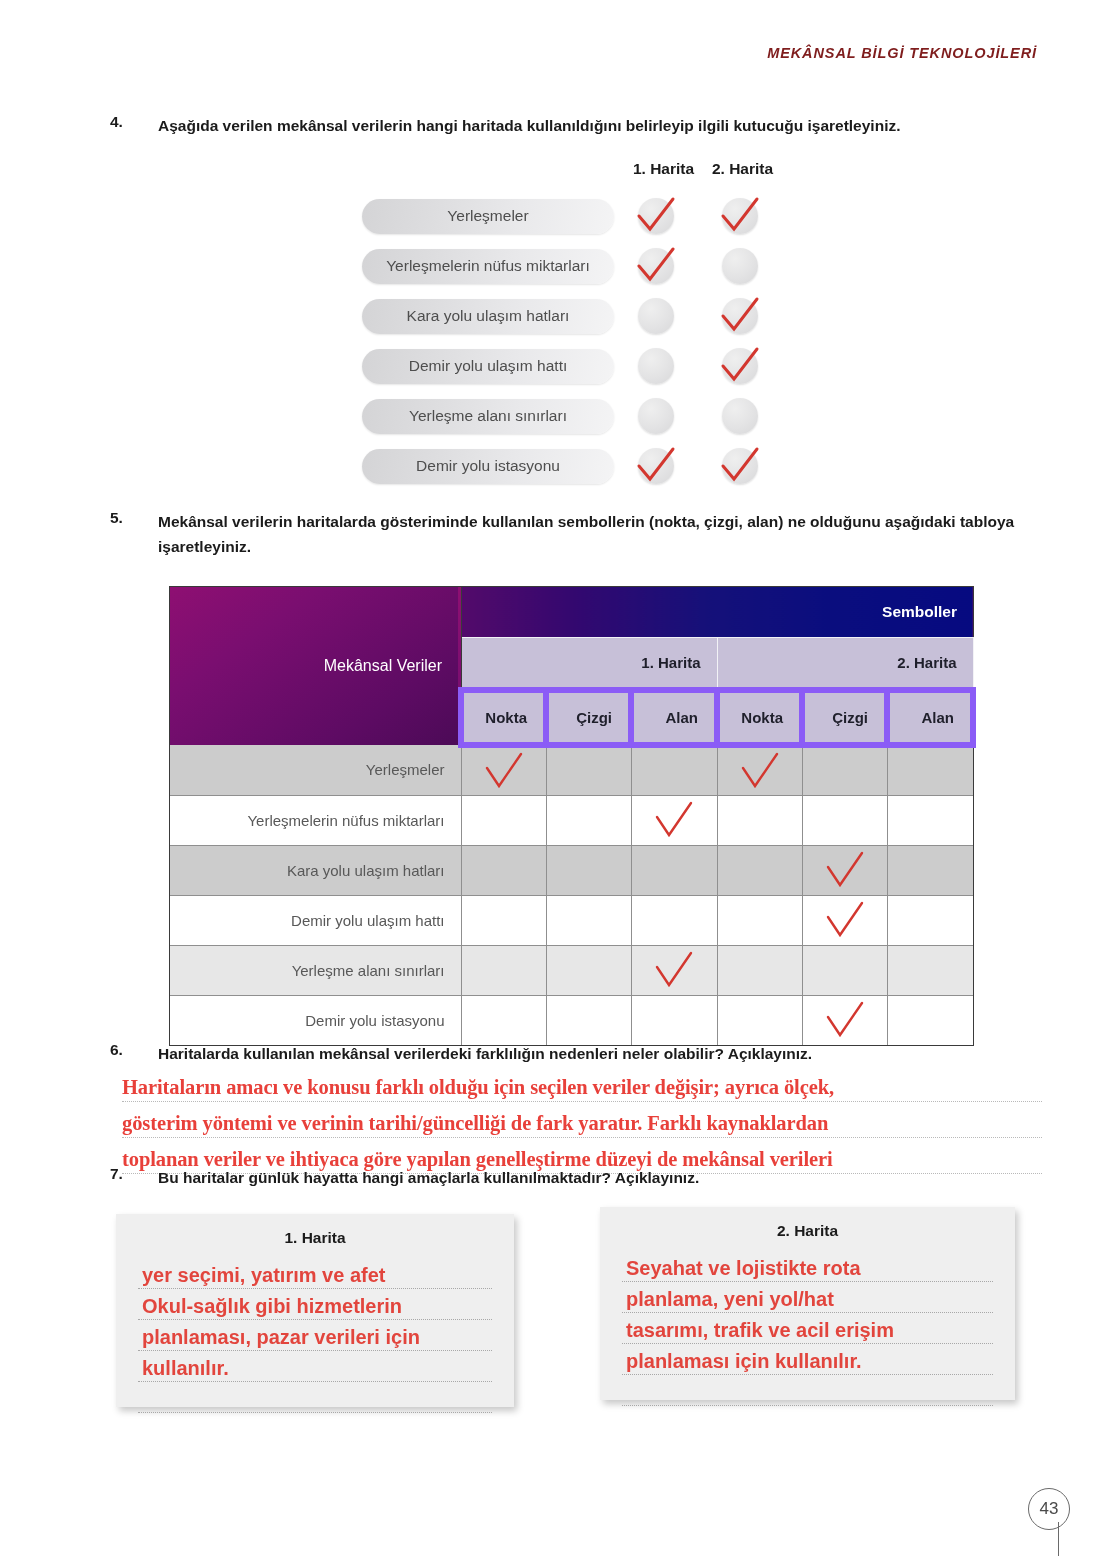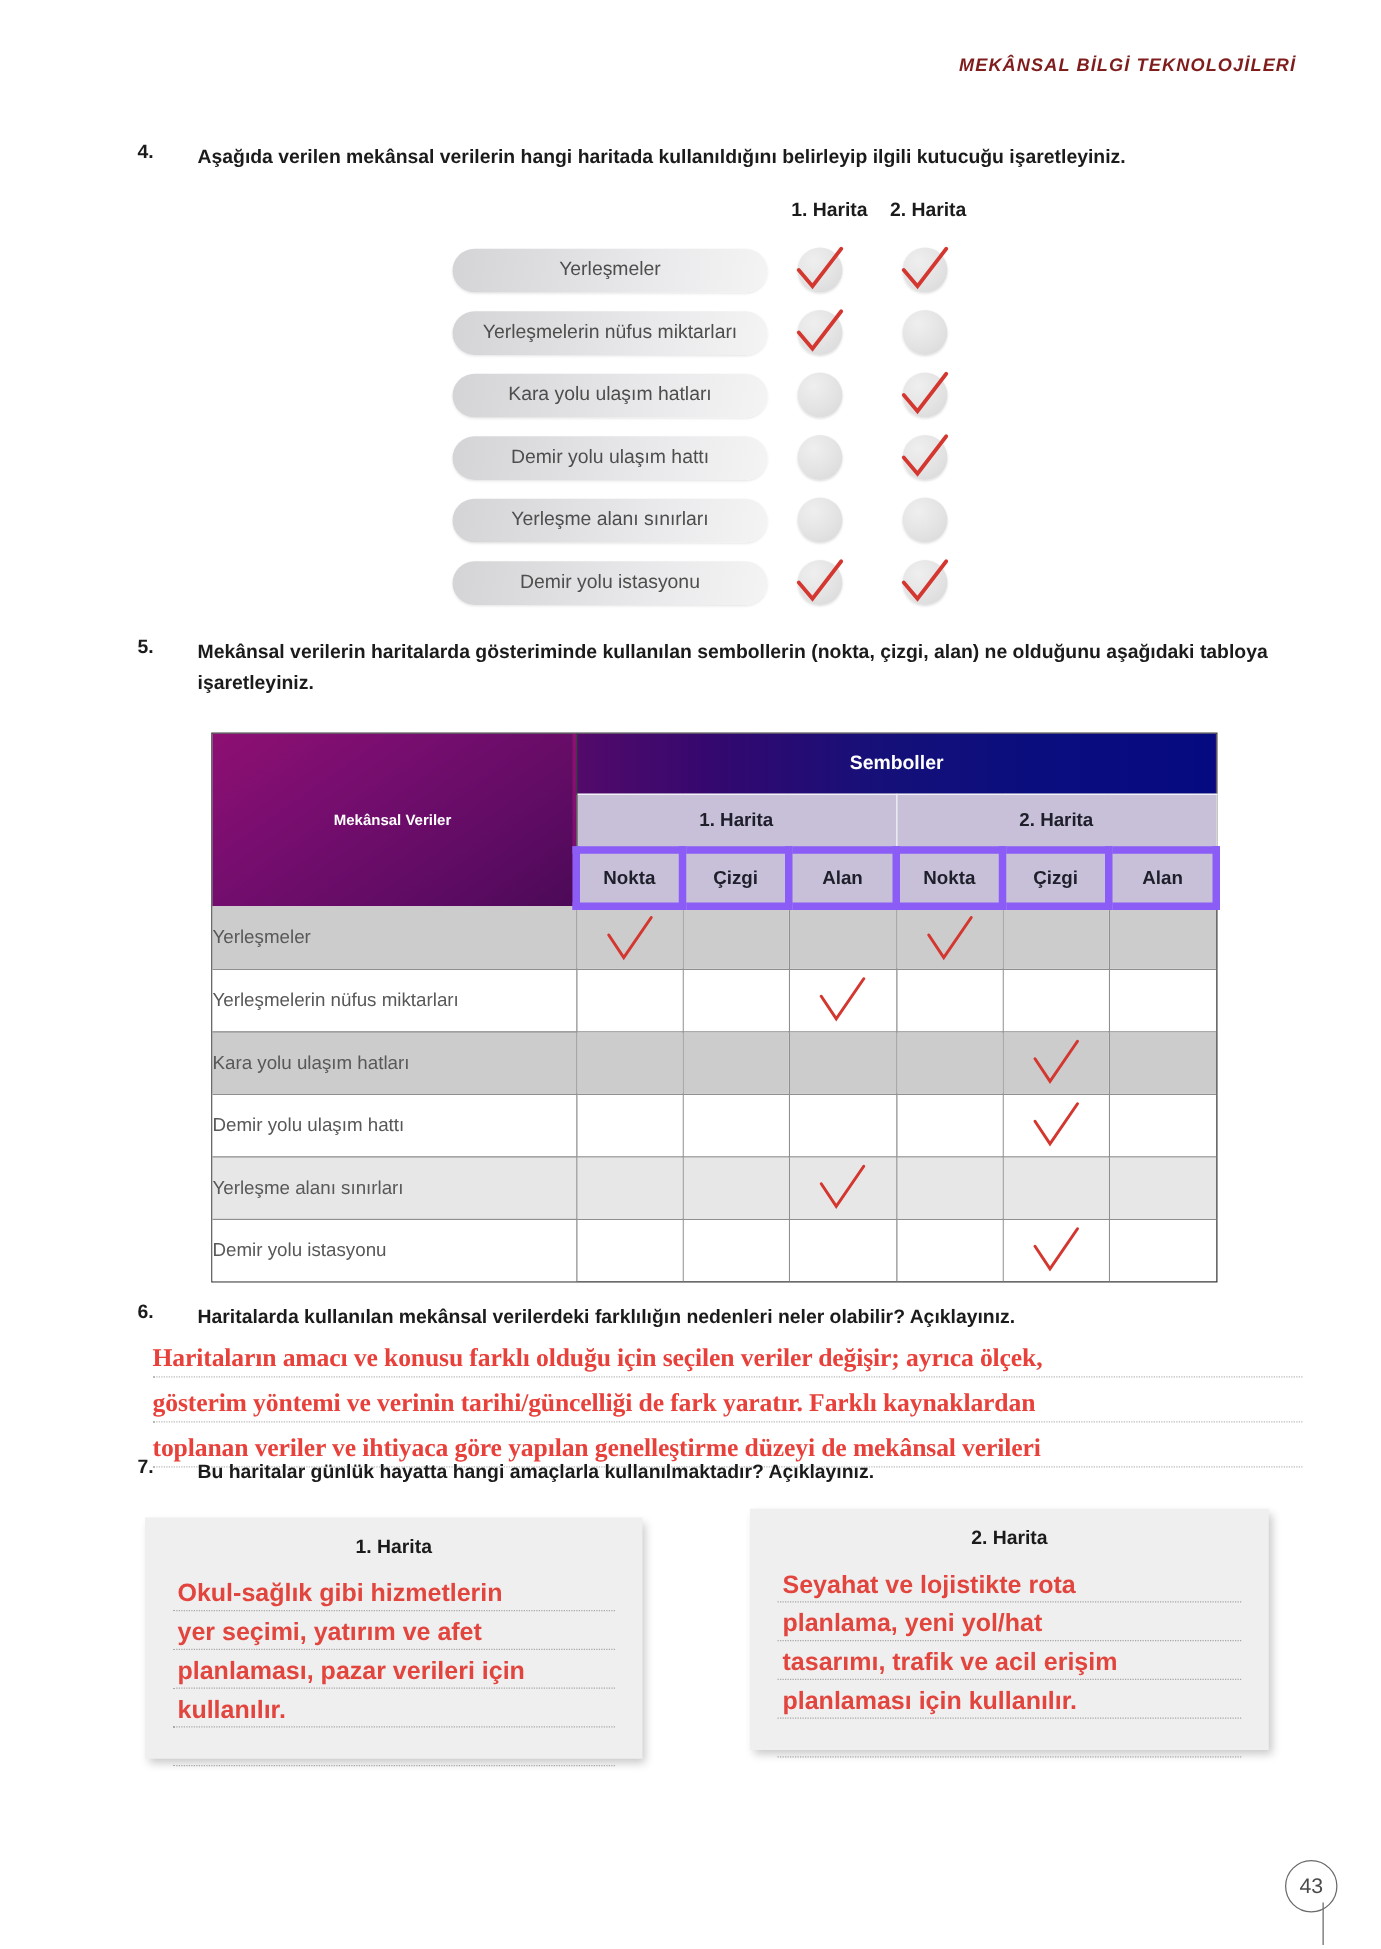--- a/index.html
+++ b/index.html
@@ -113,26 +113,26 @@
     left: 169px;
     top: 586px;
     width: 805px;
     border: 1.6px solid #3a3a3a;
   }
   table.sym {
     border-collapse: collapse;
     width: 100%;
     table-layout: fixed;
   }
-  table.sym td, table.sym th { padding: 0; }
+  table.sym td, table.sym th { padding: 16px; text-align: right; }
   .th-left {
     background: linear-gradient(145deg, #8e0f72 0%, #7a0e70 30%, #5d0b63 75%, #4c0a57 100%);
     color: #ffffff;
-    font-size: 12px;
-    font-weight: bold;
+    font-size: 16px;
+    font-weight: normal;
     text-align: center;
     vertical-align: middle;
     border-right: 1.3px solid #3a3a3a;
     margin-top: 16px;
   }
   .th-semboller {
     background: linear-gradient(90deg, #530a6a 0%, #33086f 22%, #151079 48%, #0a0d7e 72%, #060a80 100%);
     color: #ffffff;
     font-size: 15.5px;
     font-weight: bold;
@@ -506,24 +506,24 @@
 
   <div class="q-row" style="left:110px; top:1165px; width:945px;">
     <div class="q-num">7.</div>
     <div class="q-text">Bu haritalar günlük hayatta hangi amaçlarla kullanılmaktadır? Açıklayınız.</div>
   </div>
 
   <div class="ansbox" style="left:116px; top:1214px; width:398px; height:193px;">
     <div class="ansbox-title">1. Harita</div>
     <div class="ansbox-body">
       <div class="box-line">
+          <span>yer seçimi, yatırım ve afet</span>
+        </div>
+      <div class="box-line">
           <span>Okul-sağlık gibi hizmetlerin</span>
-        </div>
-      <div class="box-line">
-          <span>yer seçimi, yatırım ve afet</span>
         </div>
       <div class="box-line">
           <span>planlaması, pazar verileri için</span>
         </div>
       <div class="box-line">
           <span>kullanılır.</span>
         </div>
       <div class="box-line">
           <span></span>
         </div>

